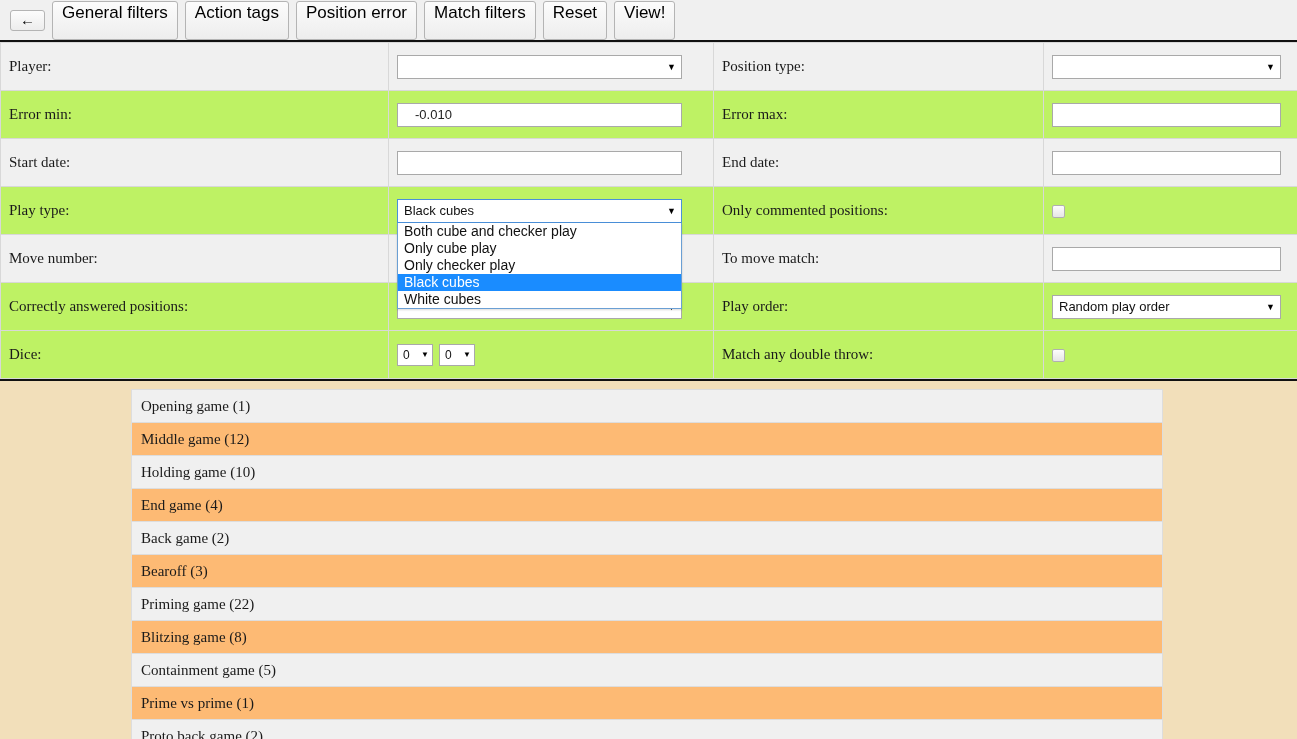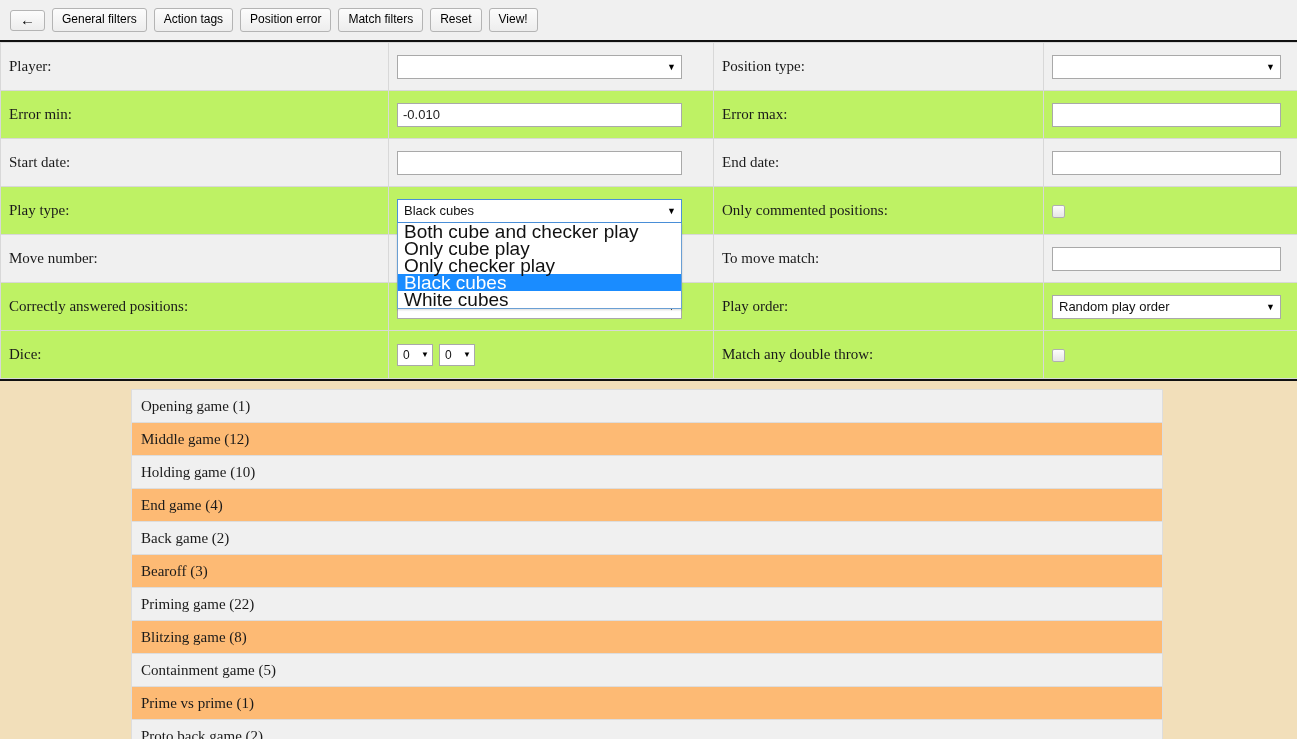--- a/index.html
+++ b/index.html
@@ -18,26 +18,26 @@
     height:42px;
     background:#f0f0f0;
     border-bottom:2px solid #111;
     display:flex;
     align-items:center;
     padding-left:10px;
     gap:7px;
   }
   .tbtn{
     font-family:"Liberation Sans", sans-serif;
-    font-size:12px;
+    font-size:17px;
     color:#000;
     background:linear-gradient(#fcfcfc,#ededed);
     border:1px solid #b4b4b4;
     border-radius:3px;
-    padding:3px 9px 4px;
+    padding:3px 9px 19px;
     line-height:15px;
     cursor:pointer;
     white-space:nowrap;
   }
   .tbtn.arrow{ padding:1px 9px 3px; font-size:15px; font-weight:bold; }
 
   
   .filters{
     border-bottom:2px solid #111;
     background:#fff;
@@ -59,21 +59,21 @@
 
   .ctl-wrap{ position:relative; }
 
   input.txt{
     font-family:"Liberation Sans", sans-serif;
     font-size:13px;
     color:#222;
     height:24px;
     border:1px solid #a9a9a9;
     background:#fff;
-    padding:1px 5px;
+    padding:1px 17px;
     outline:none;
   }
   input.w285{ width:285px; }
   input.w229{ width:229px; }
 
   
   .combo{
     display:inline-flex;
     align-items:center;
     justify-content:space-between;
@@ -104,21 +104,21 @@
   .combo.open{ border:1px solid #4a90d9; }
   .dropdown{
     position:absolute;
     top:24px; left:0;
     width:285px;
     background:#fff;
     border:1px solid #6a9fd4;
     border-top:none;
     z-index:50;
     font-family:"Liberation Sans", sans-serif;
-    font-size:19px;
+    font-size:14px;
     box-shadow:0 1px 2px rgba(0,0,0,.15);
   }
   .dropdown .opt{
     height:17px;
     line-height:17px;
     padding:0 4px 0 6px;
     color:#111;
     white-space:nowrap;
     cursor:pointer;
   }

